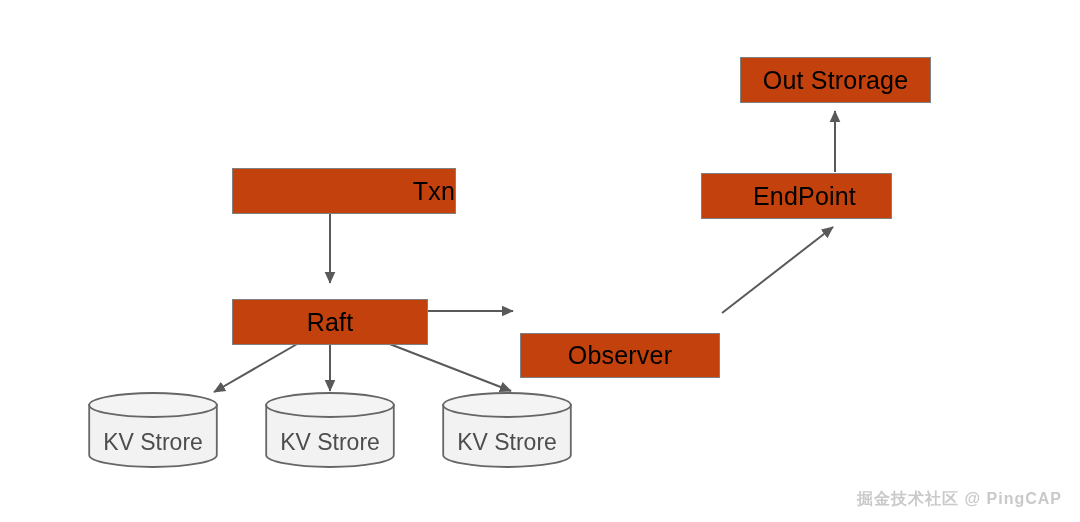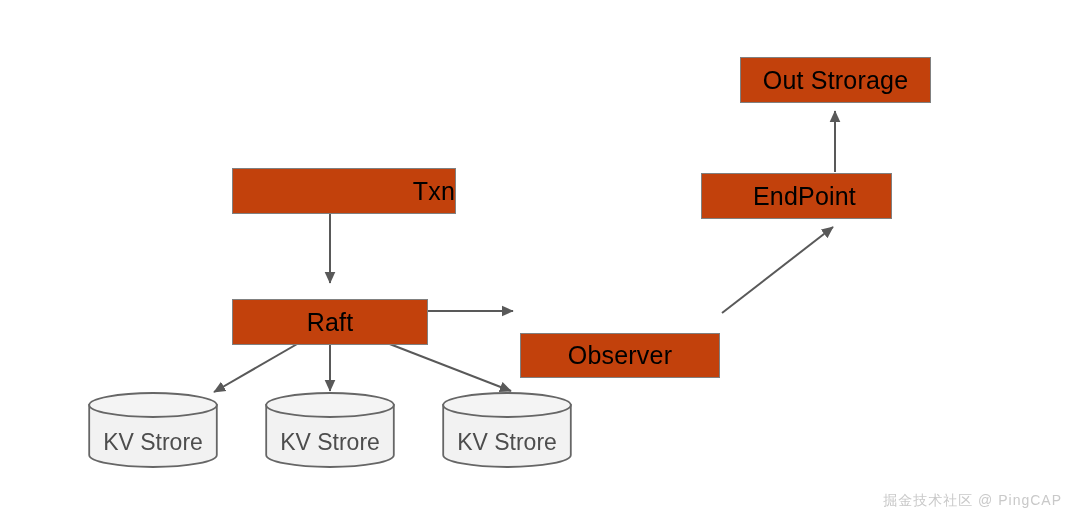--- a/index.html
+++ b/index.html
@@ -62,24 +62,25 @@
     font-size: 23px;
     line-height: 1;
     white-space: nowrap;
     margin-top: 37px;
   }
   #watermark {
     position: absolute;
     right: 18px;
     bottom: 12px;
     color: #c9c9c9;
-    font-size: 14px;
+    font-size: 16px;
     letter-spacing: 1px;
     white-space: nowrap;
     user-select: none;
+    font-weight: bold;
   }
 </style>
 </head>
 <body>
 
 <div id="canvas">
 
   <svg id="edges" viewBox="0 0 1080 522" width="1080" height="522" xmlns="http://www.w3.org/2000/svg">
     <defs>
       <marker id="arrowhead" markerWidth="7" markerHeight="7" refX="5.6" refY="3" orient="auto" markerUnits="strokeWidth">

